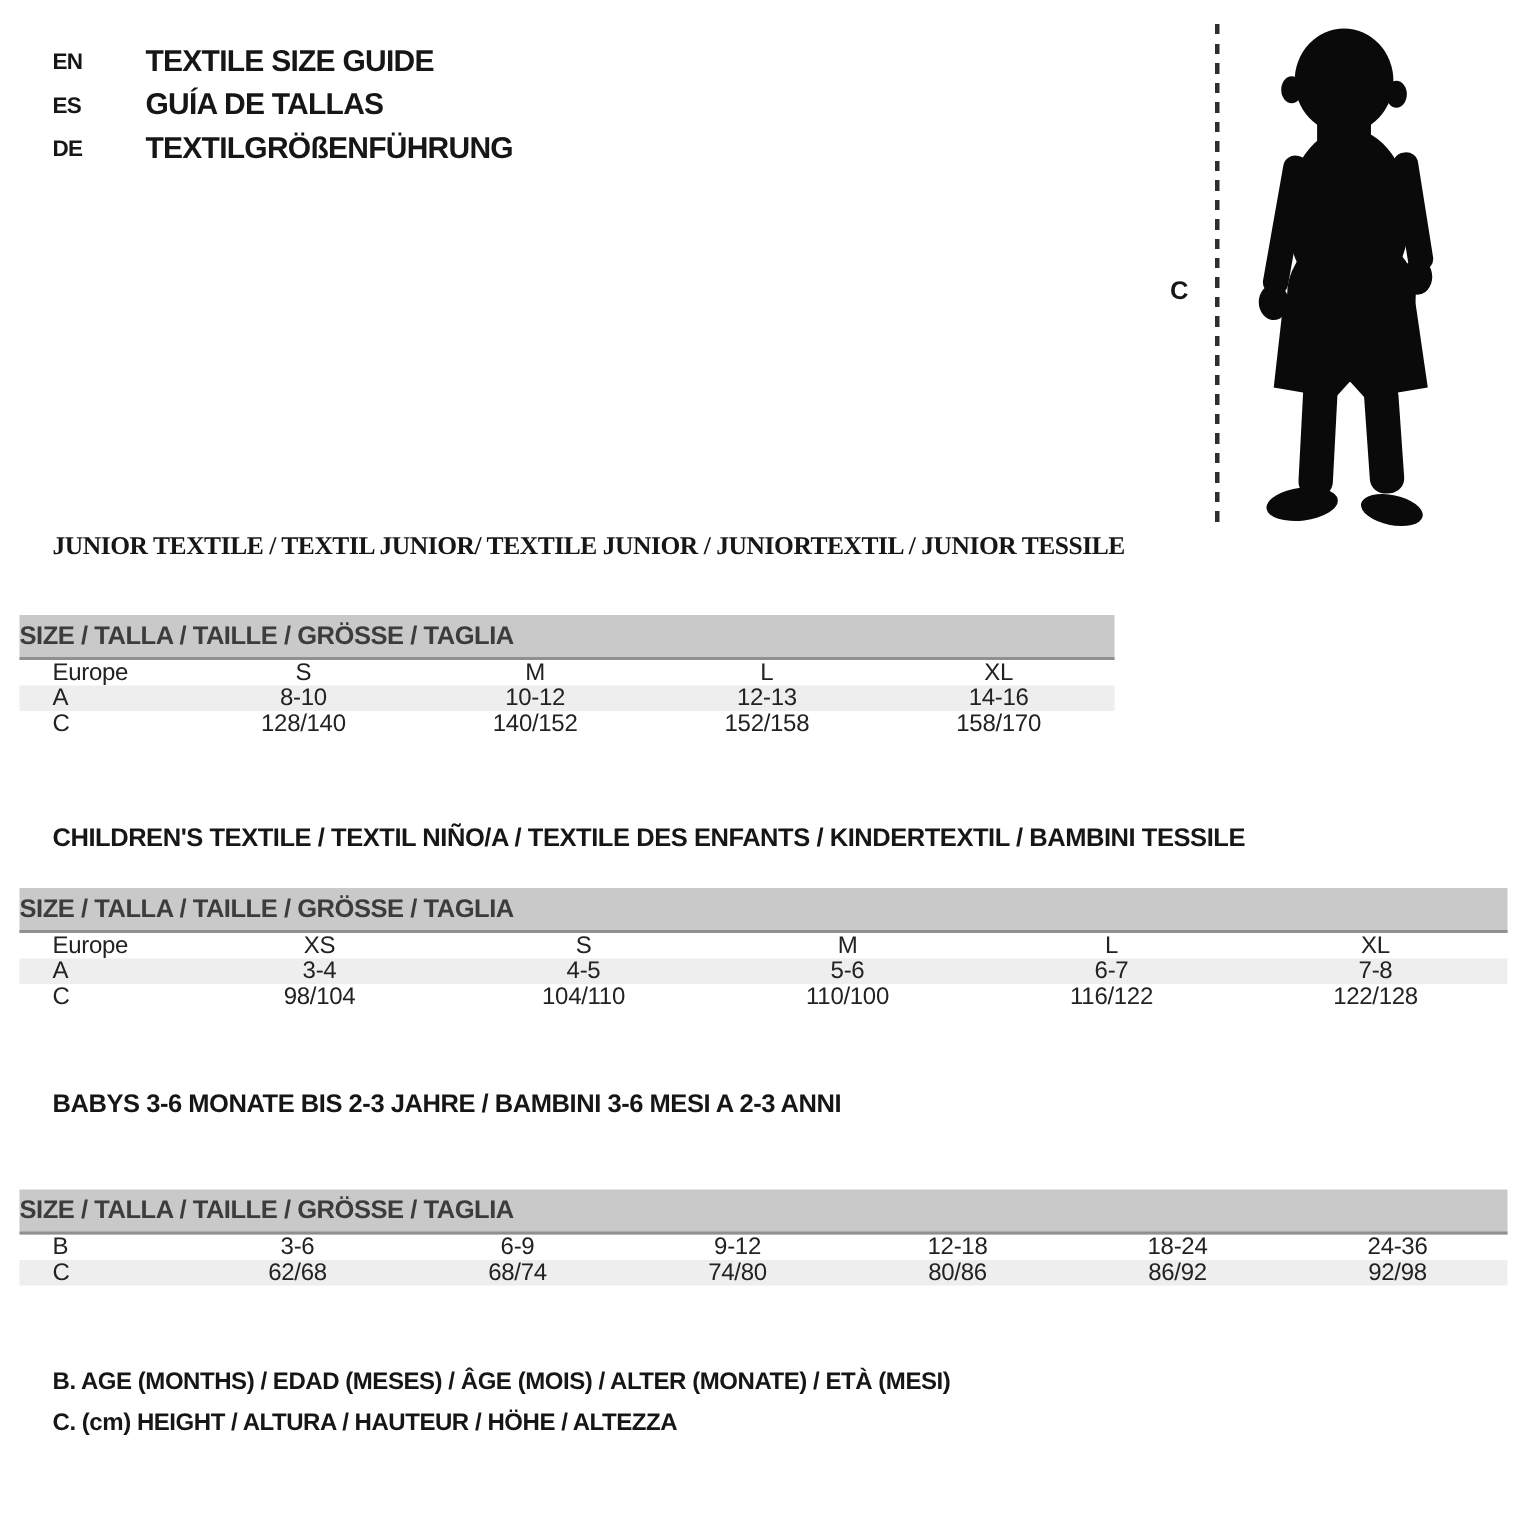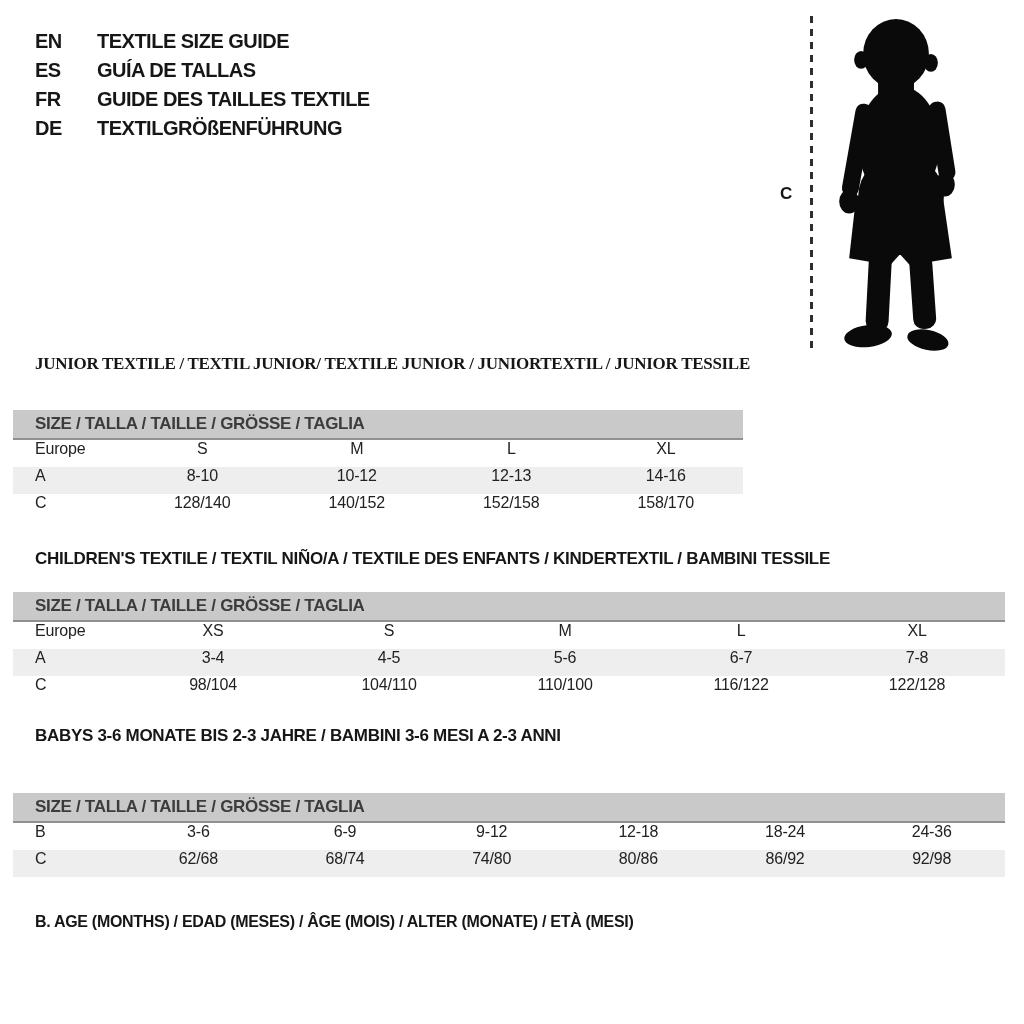--- a/index.html
+++ b/index.html
@@ -7,60 +7,56 @@
     width:1024px;height:1024px;background:#ffffff;
     font-family:"Liberation Sans","DejaVu Sans",sans-serif;
     color:#161616;overflow:hidden;position:relative;
     -webkit-font-smoothing:antialiased;
   }
   .abs{position:absolute;}
 
   
   .langs{left:35px;top:27px;}
   .lang-row{display:flex;height:29px;align-items:center;}
-  .lang-code{width:62px;font-weight:bold;font-size:20px;letter-spacing:-0.5px;}
+  .lang-code{width:62px;font-weight:bold;font-size:15px;letter-spacing:-0.5px;}
   .lang-label{font-weight:bold;font-size:20px;letter-spacing:-0.5px;white-space:nowrap;}
 
   
   .dash-line{left:810px;top:16px;width:3px;height:338px;
     background:repeating-linear-gradient(to bottom,#2e2e2e 0 7px,transparent 7px 13px);}
   .c-label{left:780px;top:184px;font-weight:bold;font-size:17px;}
   .toddler{left:822px;top:12px;}
 
   
   .sec-title{font-weight:bold;font-size:17px;letter-spacing:-0.3px;line-height:27px;white-space:nowrap;}
 
   
   .tbl{left:13px;}
   .bar{height:28px;line-height:28px;background:#c9c9c9;border-bottom:2px solid #909090;
-    font-weight:bold;font-size:17px;letter-spacing:-0.3px;color:#3c3c3c;padding-left:22px;}
-  .trow{display:flex;height:27px;font-size:16px;letter-spacing:-0.2px;color:#222;}
+    font-weight:bold;font-size:17px;letter-spacing:-0.3px;color:#3c3c3c;}
+  .trow{display:flex;height:17px;align-items:center;font-size:16px;letter-spacing:-0.2px;color:#222;}
   .trow.alt{background:#eeeeee;}
   .lcell{width:112px;padding-left:22px;box-sizing:border-box;}
   .dcell{flex:1;text-align:center;}
 
   
   .notes{left:35px;top:908px;}
   .note-line{font-weight:bold;font-size:16px;letter-spacing:-0.3px;line-height:27px;white-space:nowrap;}
 </style>
 </head>
 <body>
 
 <div class="abs langs">
   <div class="lang-row">
     <span class="lang-code">EN</span>
     <span class="lang-label">TEXTILE SIZE GUIDE</span>
   </div>
   <div class="lang-row">
     <span class="lang-code">ES</span>
     <span class="lang-label">GUÍA DE TALLAS</span>
-  </div>
-  <div class="lang-row">
-    <span class="lang-code">FR</span>
-    <span class="lang-label">GUIDE DES TAILLES TEXTILE</span>
   </div>
   <div class="lang-row">
     <span class="lang-code">DE</span>
     <span class="lang-label">TEXTILGRÖßENFÜHRUNG</span>
   </div>
 </div>
 
 <div class="abs dash-line"></div>
 <div class="abs c-label">C</div>
 <svg class="abs toddler" width="158" height="344" viewBox="0 0 158 345" aria-hidden="true">
@@ -159,13 +155,14 @@
     <div class="dcell">68/74</div>
     <div class="dcell">74/80</div>
     <div class="dcell">80/86</div>
     <div class="dcell">86/92</div>
     <div class="dcell">92/98</div>
   </div>
 </div>
 
 <div class="abs notes">
   <div class="note-line">B. AGE (MONTHS) / EDAD (MESES) / ÂGE (MOIS) / ALTER (MONATE) / ETÀ (MESI)</div>
+  <div class="note-line">C. (cm) HEIGHT / ALTURA / HAUTEUR / HÖHE / ALTEZZA</div>
 </div>
 
 </body></html>

